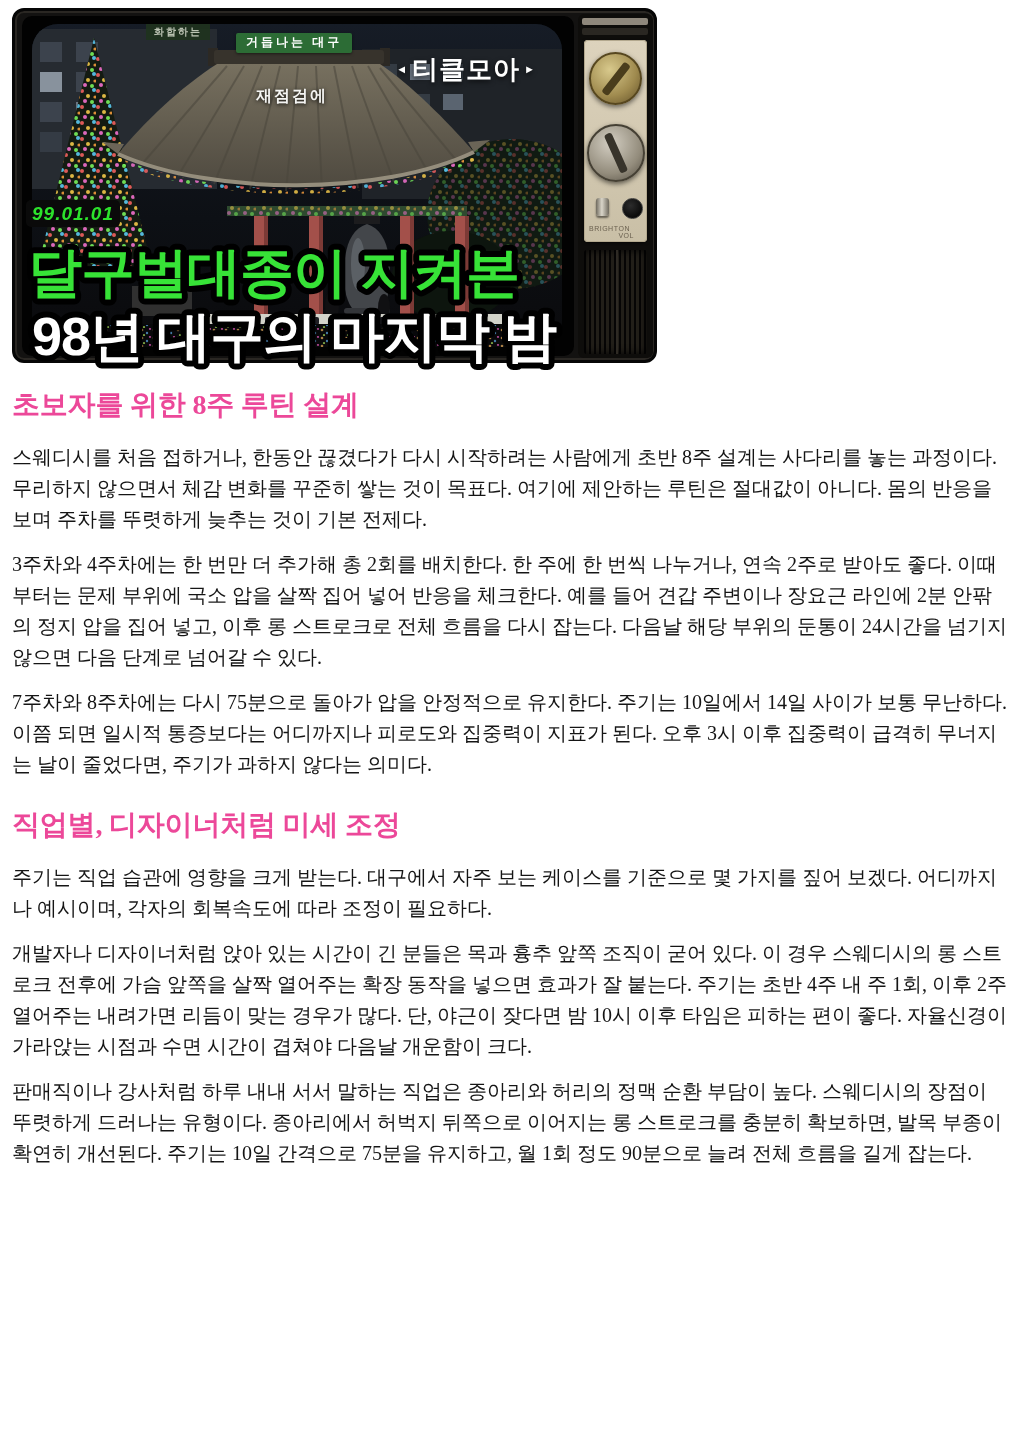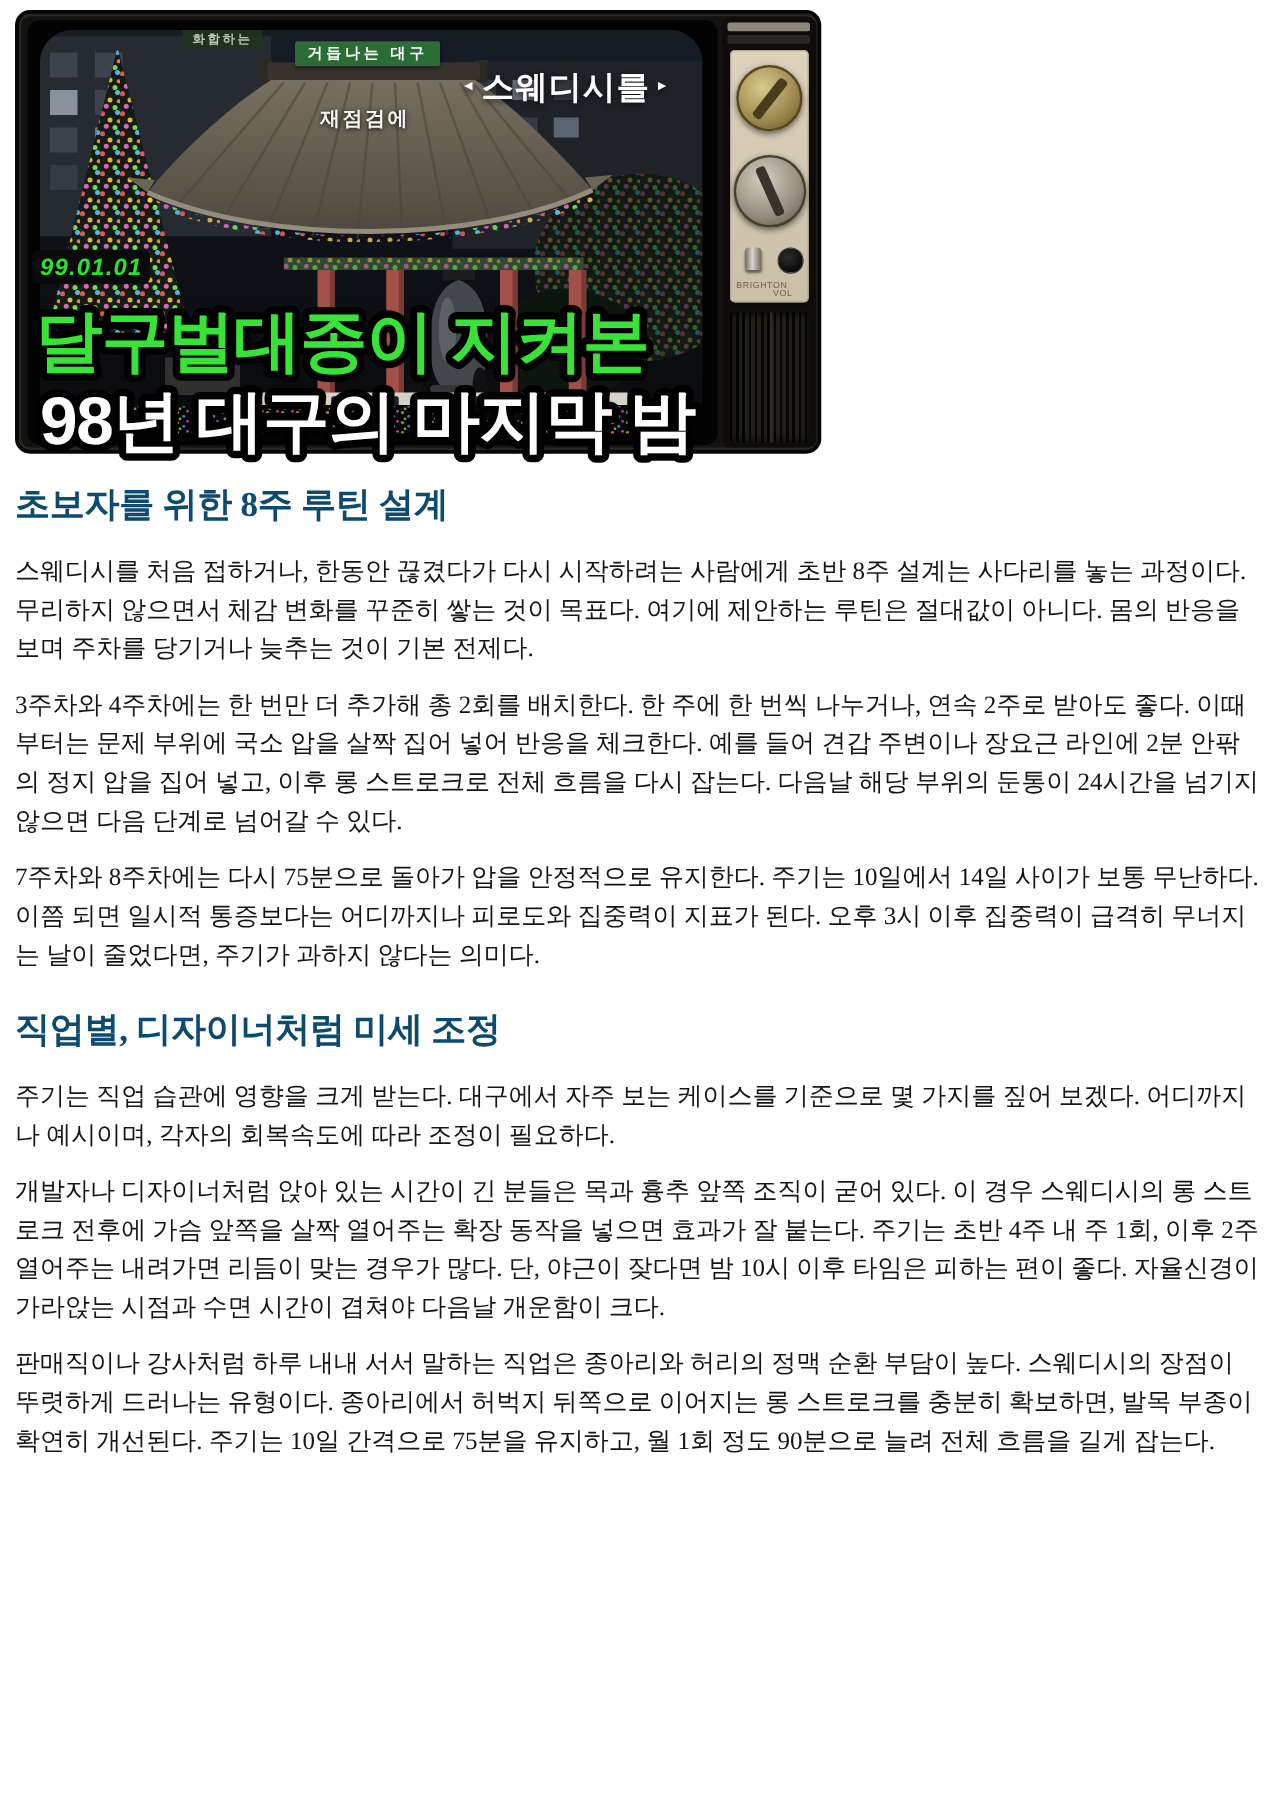--- a/index.html
+++ b/index.html
@@ -95,21 +95,21 @@
   }
   .speaker-grille{
     position:absolute;left:6px;top:236px;width:63px;height:104px;border-radius:3px;
     background:repeating-linear-gradient(90deg,#060505 0 2px,#221f19 2px 5px);
     box-shadow:inset 0 0 8px #000;
   }
   .speaker-divider{position:absolute;left:50%;top:0;width:2px;height:100%;background:#2e2a24;}
 
   
   .h-title{
-    font-size:28px;font-weight:bold;color:#0c4a6e;
+    font-size:28px;font-weight:bold;color:#ec4899;
     margin:24px 0 20px 0;line-height:1.25;letter-spacing:-.2px;
   }
   .h-title.second{margin-top:27px;}
   .para{
     font-size:20px;line-height:31px;margin:0 0 14px 0;color:#151515;
     word-break:break-all;text-align:left;
   }
 </style>
 </head>
 <body>
@@ -241,21 +241,21 @@
         <g>
           <rect x="0" y="300" width="530" height="23" fill="#08080a"></rect>
           <rect x="0" y="301" width="530" height="22" fill="url(#crowd)" opacity=".9"></rect>
         </g>
       </svg>
 
       <div class="banner-left">화합하는</div>
       <div class="banner-right">거듭나는 대구</div>
       <div class="channel-logo">
         <span class="logo-tick">◄</span>
-        <span>스웨디시를</span>
+        <span>티클모아</span>
         <span class="logo-tick">►</span>
       </div>
       <div class="bell-label">재점검에</div>
     </div>
 
     <div class="side-panel">
       <div class="trim-bar t1"></div>
       <div class="trim-bar t2"></div>
       <div class="control-plate">
         <div class="knob knob-channel">
@@ -281,21 +281,21 @@
         <rect x="14" y="192" width="94" height="27" rx="5" fill="#0a0a0a"></rect>
         <text x="61" y="212" text-anchor="middle" font-size="19" font-weight="bold" font-style="italic" letter-spacing="1" fill="#2ce22c">99.01.01</text>
       </g>
       <text x="16" y="283" font-size="54" font-weight="bold" letter-spacing="-1" fill="#37e337" stroke="#000" stroke-width="12" stroke-linejoin="round" paint-order="stroke">달구벌대종이 지켜본</text>
       <text x="20" y="347" font-size="54" font-weight="bold" letter-spacing="-1" fill="#ffffff" stroke="#000" stroke-width="12" stroke-linejoin="round" paint-order="stroke">98년 대구의 마지막 밤</text>
     </svg>
   </div>
 
   <h1 class="h-title">초보자를 위한 8주 루틴 설계</h1>
 
-  <p class="para">스웨디시를 처음 접하거나, 한동안 끊겼다가 다시 시작하려는 사람에게 초반 8주 설계는 사다리를 놓는 과정이다. 무리하지 않으면서 체감 변화를 꾸준히 쌓는 것이 목표다. 여기에 제안하는 루틴은 절대값이 아니다. 몸의 반응을 보며 주차를 당기거나 늦추는 것이 기본 전제다.</p>
+  <p class="para">스웨디시를 처음 접하거나, 한동안 끊겼다가 다시 시작하려는 사람에게 초반 8주 설계는 사다리를 놓는 과정이다. 무리하지 않으면서 체감 변화를 꾸준히 쌓는 것이 목표다. 여기에 제안하는 루틴은 절대값이 아니다. 몸의 반응을 보며 주차를 뚜렷하게 늦추는 것이 기본 전제다.</p>
   <p class="para">3주차와 4주차에는 한 번만 더 추가해 총 2회를 배치한다. 한 주에 한 번씩 나누거나, 연속 2주로 받아도 좋다. 이때부터는 문제 부위에 국소 압을 살짝 집어 넣어 반응을 체크한다. 예를 들어 견갑 주변이나 장요근 라인에 2분 안팎의 정지 압을 집어 넣고, 이후 롱 스트로크로 전체 흐름을 다시 잡는다. 다음날 해당 부위의 둔통이 24시간을 넘기지 않으면 다음 단계로 넘어갈 수 있다.</p>
   <p class="para">7주차와 8주차에는 다시 75분으로 돌아가 압을 안정적으로 유지한다. 주기는 10일에서 14일 사이가 보통 무난하다. 이쯤 되면 일시적 통증보다는 어디까지나 피로도와 집중력이 지표가 된다. 오후 3시 이후 집중력이 급격히 무너지는 날이 줄었다면, 주기가 과하지 않다는 의미다.</p>
 
   <h1 class="h-title second">직업별, 디자이너처럼 미세 조정</h1>
 
   <p class="para">주기는 직업 습관에 영향을 크게 받는다. 대구에서 자주 보는 케이스를 기준으로 몇 가지를 짚어 보겠다. 어디까지나 예시이며, 각자의 회복속도에 따라 조정이 필요하다.</p>
   <p class="para">개발자나 디자이너처럼 앉아 있는 시간이 긴 분들은 목과 흉추 앞쪽 조직이 굳어 있다. 이 경우 스웨디시의 롱 스트로크 전후에 가슴 앞쪽을 살짝 열어주는 확장 동작을 넣으면 효과가 잘 붙는다. 주기는 초반 4주 내 주 1회, 이후 2주 열어주는 내려가면 리듬이 맞는 경우가 많다. 단, 야근이 잦다면 밤 10시 이후 타임은 피하는 편이 좋다. 자율신경이 가라앉는 시점과 수면 시간이 겹쳐야 다음날 개운함이 크다.</p>
   <p class="para">판매직이나 강사처럼 하루 내내 서서 말하는 직업은 종아리와 허리의 정맥 순환 부담이 높다. 스웨디시의 장점이 뚜렷하게 드러나는 유형이다. 종아리에서 허벅지 뒤쪽으로 이어지는 롱 스트로크를 충분히 확보하면, 발목 부종이 확연히 개선된다. 주기는 10일 간격으로 75분을 유지하고, 월 1회 정도 90분으로 늘려 전체 흐름을 길게 잡는다.</p>
 
 </div>

